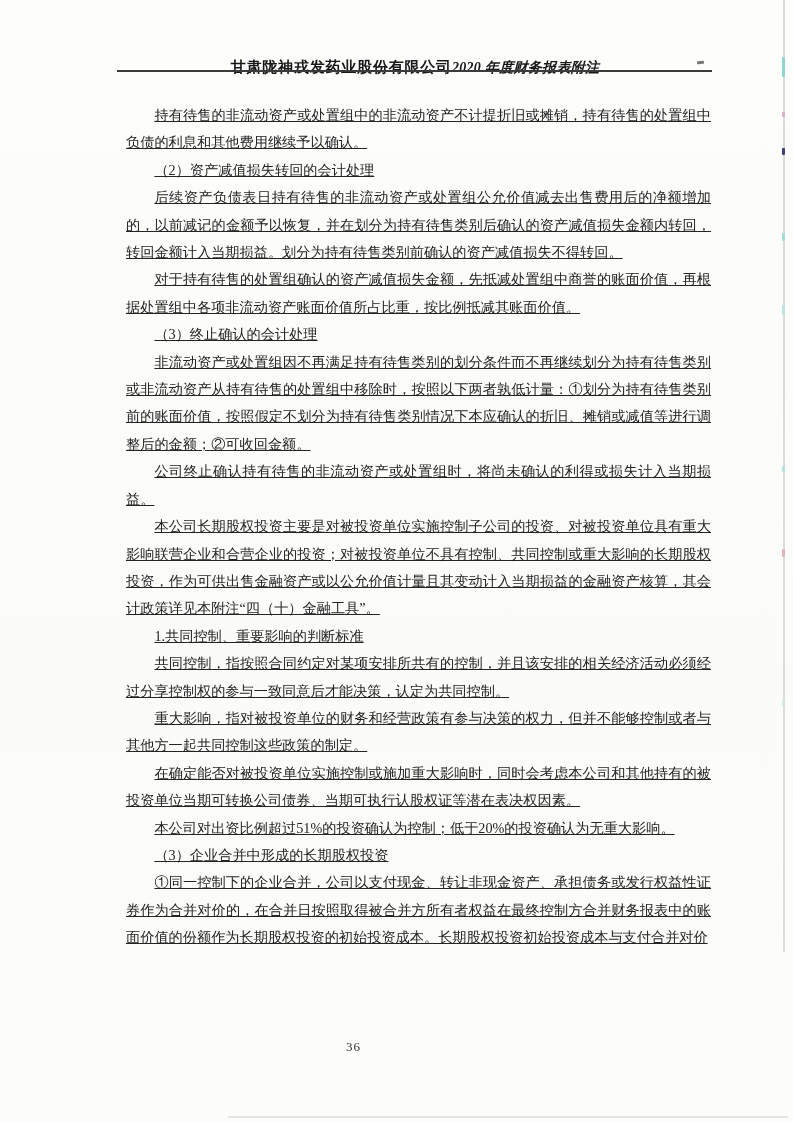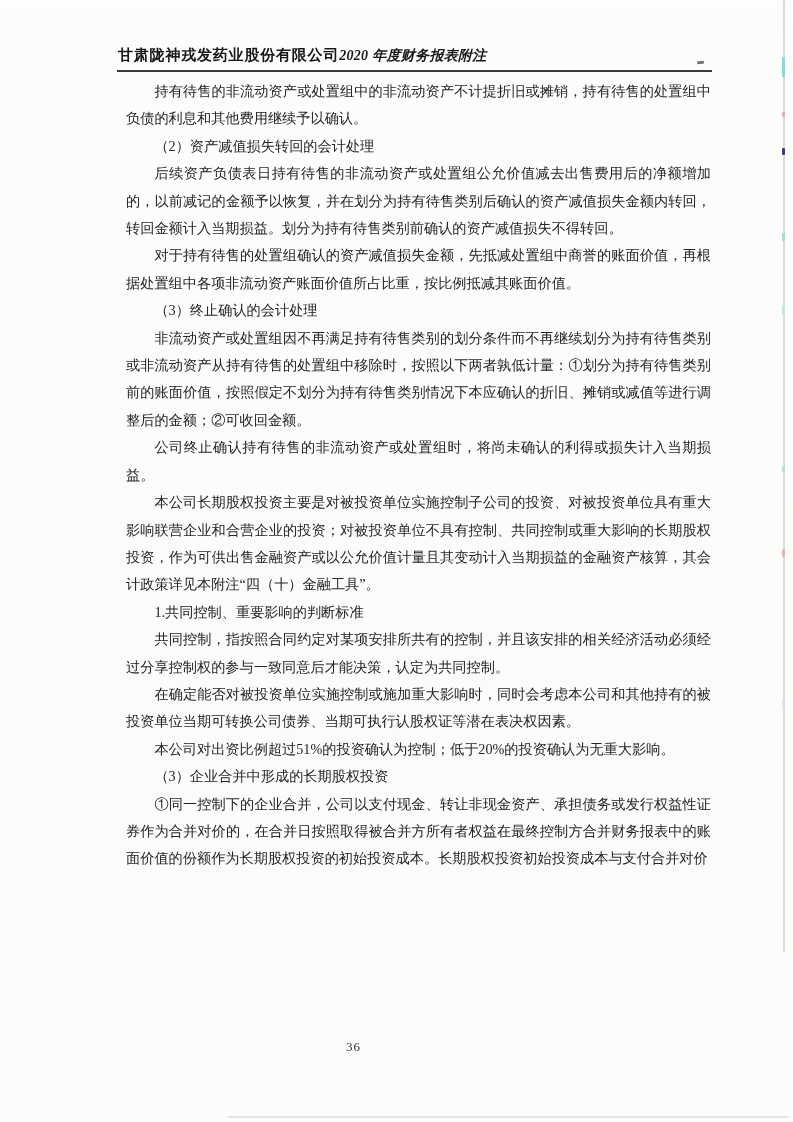--- a/index.html
+++ b/index.html
@@ -6,38 +6,39 @@
   .page {
     position:relative;
     width:793px; height:1122px;
     margin:0 auto;
     background:linear-gradient(180deg,#fdfdfc 0%,#fbfbf9 60%,#fcfcfa 100%);
     overflow:hidden;
     font-family:"Liberation Serif", serif;
     color:#242424;
   }
   .doc-header {
-    position:absolute; top:46px; left:118px; width:594px;
-    display:flex; justify-content:flex-start; align-items:baseline;
+    position:absolute; top:58px; left:118px; width:594px;
+    display:flex; justify-content:center; align-items:baseline;
   }
   .company-name { font-size:15px; font-weight:600; letter-spacing:0.8px; color:#181818; }
   .report-title { font-size:14px; font-weight:600; letter-spacing:0.3px; color:#181818;font-style:italic; }
   .header-rule {
     position:absolute; top:70px; left:117px; width:595px; height:2px;
     background:#3b3b3b;
   }
   .rule-speck {
     position:absolute; top:61px; left:697px; width:7px; height:3px;
     background:#565656; transform:rotate(-4deg); border-radius:1px; opacity:.8;
   }
   .doc-body {
-    position:absolute; top:78px; left:126px; width:585px;
+    position:absolute; top:102px; left:126px; width:585px;
     font-size:14.2px; line-height:27.4px;
     text-align:justify; text-justify:inter-character;
     color:#242424;
+    text-decoration:underline;
   }
   .doc-body p { margin:0; text-indent:2em; }
   .doc-body p.bold-heading { font-weight:bold; color:#1b1b1b; }
   .page-number {
     position:absolute; top:1039px; left:0; width:663px;
     text-align:center; text-indent:44px;
     font-size:13px; color:#333333; letter-spacing:1px;
   }
   .edge-layer { position:absolute; top:0; left:0; width:793px; height:1122px; pointer-events:none; }
   .edge-line {
@@ -65,20 +66,21 @@
     <p>持有待售的非流动资产或处置组中的非流动资产不计提折旧或摊销，持有待售的处置组中负债的利息和其他费用继续予以确认。</p>
     <p>（2）资产减值损失转回的会计处理</p>
     <p>后续资产负债表日持有待售的非流动资产或处置组公允价值减去出售费用后的净额增加的，以前减记的金额予以恢复，并在划分为持有待售类别后确认的资产减值损失金额内转回，转回金额计入当期损益。划分为持有待售类别前确认的资产减值损失不得转回。</p>
     <p>对于持有待售的处置组确认的资产减值损失金额，先抵减处置组中商誉的账面价值，再根据处置组中各项非流动资产账面价值所占比重，按比例抵减其账面价值。</p>
     <p>（3）终止确认的会计处理</p>
     <p>非流动资产或处置组因不再满足持有待售类别的划分条件而不再继续划分为持有待售类别或非流动资产从持有待售的处置组中移除时，按照以下两者孰低计量：①划分为持有待售类别前的账面价值，按照假定不划分为持有待售类别情况下本应确认的折旧、摊销或减值等进行调整后的金额；②可收回金额。</p>
     <p>公司终止确认持有待售的非流动资产或处置组时，将尚未确认的利得或损失计入当期损益。</p>
     <p>本公司长期股权投资主要是对被投资单位实施控制子公司的投资、对被投资单位具有重大影响联营企业和合营企业的投资；对被投资单位不具有控制、共同控制或重大影响的长期股权投资，作为可供出售金融资产或以公允价值计量且其变动计入当期损益的金融资产核算，其会计政策详见本附注“四（十）金融工具”。</p>
     <p>1.共同控制、重要影响的判断标准</p>
     <p>共同控制，指按照合同约定对某项安排所共有的控制，并且该安排的相关经济活动必须经过分享控制权的参与一致同意后才能决策，认定为共同控制。</p>
+    <p>重大影响，指对被投资单位的财务和经营政策有参与决策的权力，但并不能够控制或者与其他方一起共同控制这些政策的制定。</p>
     <p>在确定能否对被投资单位实施控制或施加重大影响时，同时会考虑本公司和其他持有的被投资单位当期可转换公司债券、当期可执行认股权证等潜在表决权因素。</p>
     <p>本公司对出资比例超过51%的投资确认为控制；低于20%的投资确认为无重大影响。</p>
     <p>（3）企业合并中形成的长期股权投资</p>
     <p>①同一控制下的企业合并，公司以支付现金、转让非现金资产、承担债务或发行权益性证券作为合并对价的，在合并日按照取得被合并方所有者权益在最终控制方合并财务报表中的账面价值的份额作为长期股权投资的初始投资成本。长期股权投资初始投资成本与支付合并对价</p>
   </div>
 
   <div class="page-number">36</div>
 
   <div class="edge-layer">
     <div class="edge-line" id="edge-line" style="background: rgb(211, 214, 210);"></div>

